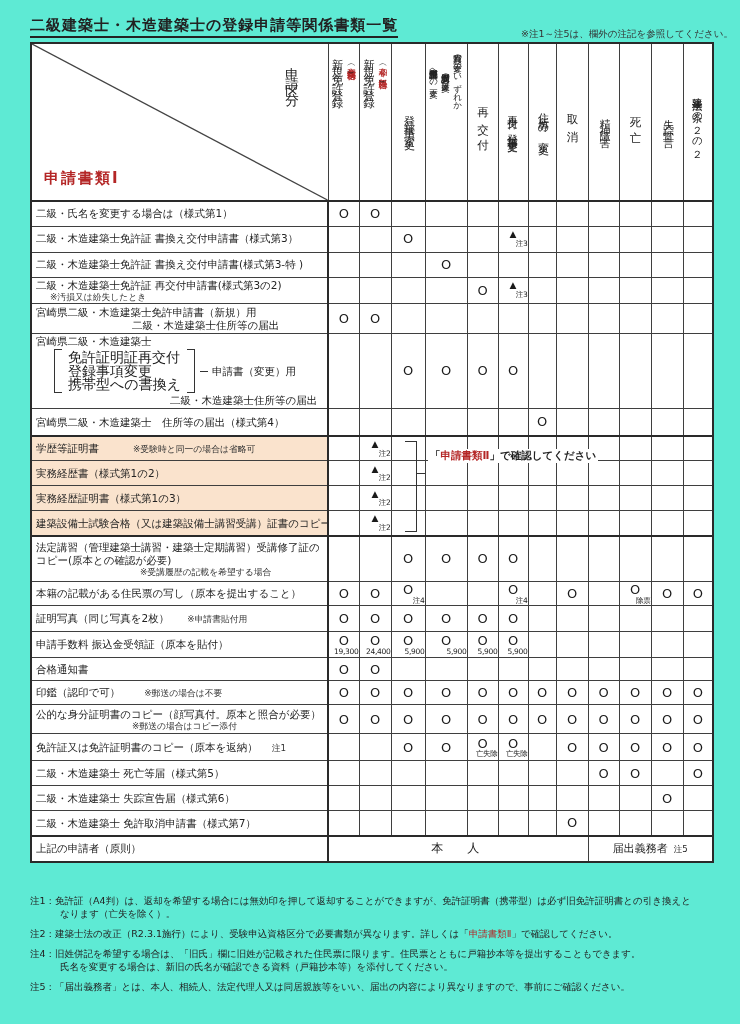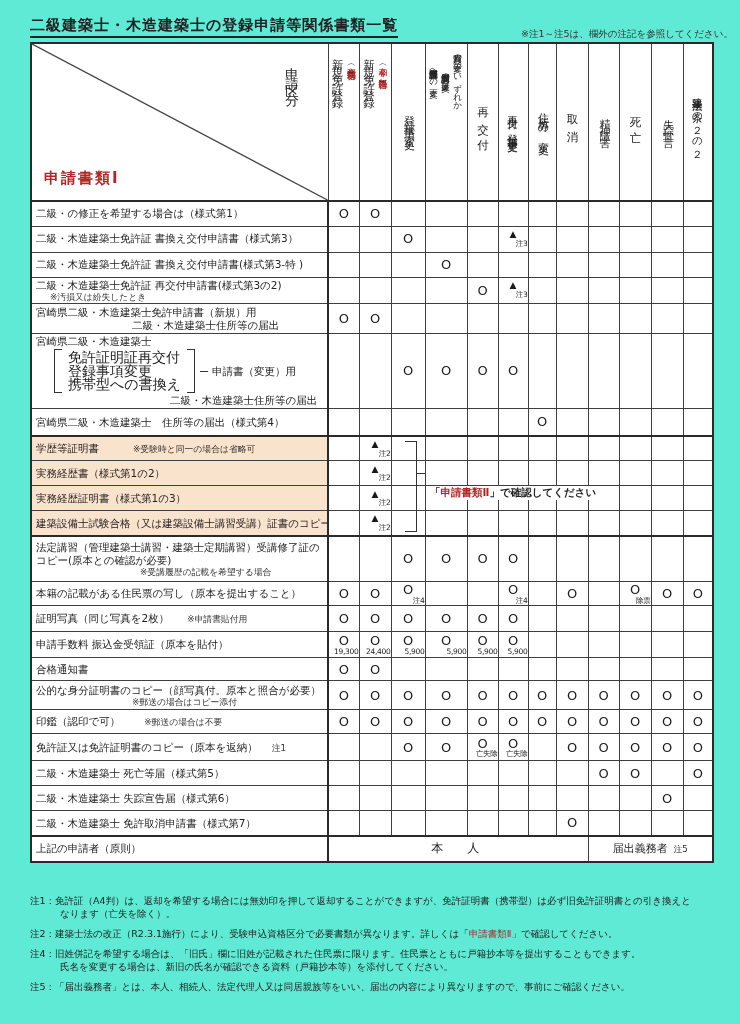--- a/index.html
+++ b/index.html
@@ -148,21 +148,21 @@
           <th class="colhead">
             <div class="hwrap">
               <span class="vh" style="font-size: 10.5px; letter-spacing: 1px;">建築士法８条の２の２</span>
             </div>
           </th>
         </tr>
     </thead>
     <tbody id="tbody">
         <tr style="height: 25px;">
           <td class="label">
-            <div class="l-main">二級・の修正を希望する場合は（様式第1）</div>
+            <div class="l-main">二級・氏名を変更する場合は（様式第1）</div>
           </td>
           <td class="mark">
             <span class="mk">O</span>
           </td>
           <td class="mark">
             <span class="mk">O</span>
           </td>
           <td class="mark"></td>
           <td class="mark"></td>
           <td class="mark"></td>
@@ -539,65 +539,65 @@
           <td class="mark"></td>
           <td class="mark"></td>
           <td class="mark"></td>
           <td class="mark"></td>
           <td class="mark"></td>
           <td class="mark"></td>
           <td class="mark"></td>
           <td class="mark"></td>
           <td class="mark"></td>
         </tr>
+        <tr style="height: 24px;">
+          <td class="label">
+            <div class="l-main">印鑑（認印で可）<span class="l-note" style="margin-left: 24px;">※郵送の場合は不要</span></div>
+          </td>
+          <td class="mark">
+            <span class="mk">O</span>
+          </td>
+          <td class="mark">
+            <span class="mk">O</span>
+          </td>
+          <td class="mark">
+            <span class="mk">O</span>
+          </td>
+          <td class="mark">
+            <span class="mk">O</span>
+          </td>
+          <td class="mark">
+            <span class="mk">O</span>
+          </td>
+          <td class="mark">
+            <span class="mk">O</span>
+          </td>
+          <td class="mark">
+            <span class="mk">O</span>
+          </td>
+          <td class="mark">
+            <span class="mk">O</span>
+          </td>
+          <td class="mark">
+            <span class="mk">O</span>
+          </td>
+          <td class="mark">
+            <span class="mk">O</span>
+          </td>
+          <td class="mark">
+            <span class="mk">O</span>
+          </td>
+          <td class="mark">
+            <span class="mk">O</span>
+          </td>
+        </tr>
         <tr style="height: 29px;">
           <td class="label">
             <div class="l-main">公的な身分証明書のコピー（顔写真付。原本と照合が必要）</div>
             <div class="l-small" style="padding-left: 96px;">※郵送の場合はコピー添付</div>
-          </td>
-          <td class="mark">
-            <span class="mk">O</span>
-          </td>
-          <td class="mark">
-            <span class="mk">O</span>
-          </td>
-          <td class="mark">
-            <span class="mk">O</span>
-          </td>
-          <td class="mark">
-            <span class="mk">O</span>
-          </td>
-          <td class="mark">
-            <span class="mk">O</span>
-          </td>
-          <td class="mark">
-            <span class="mk">O</span>
-          </td>
-          <td class="mark">
-            <span class="mk">O</span>
-          </td>
-          <td class="mark">
-            <span class="mk">O</span>
-          </td>
-          <td class="mark">
-            <span class="mk">O</span>
-          </td>
-          <td class="mark">
-            <span class="mk">O</span>
-          </td>
-          <td class="mark">
-            <span class="mk">O</span>
-          </td>
-          <td class="mark">
-            <span class="mk">O</span>
-          </td>
-        </tr>
-        <tr style="height: 24px;">
-          <td class="label">
-            <div class="l-main">印鑑（認印で可）<span class="l-note" style="margin-left: 24px;">※郵送の場合は不要</span></div>
           </td>
           <td class="mark">
             <span class="mk">O</span>
           </td>
           <td class="mark">
             <span class="mk">O</span>
           </td>
           <td class="mark">
             <span class="mk">O</span>
           </td>
@@ -732,21 +732,21 @@
             <div class="l-main">上記の申請者（原則）</div>
           </td>
           <td class="footer-left" colspan="8">本　人</td>
           <td class="footer-right" colspan="4"><span>届出義務者</span><span class="sm">注5</span></td>
         </tr>
       </tbody>
   </table>
 
   <div class="bracket2" id="bracket2" style="left: 405px; top: 440.922px; height: 89px;"></div>
   <div class="dash2" id="dash2" style="left: 416px; top: 473.422px; width: 9px;"></div>
-  <div class="ptr-note" id="ptrNote" style="left: 428px; top: 486px;"><span>「</span><span class="red">申請書類Ⅱ</span><span>」で確認してください</span></div>
+  <div class="ptr-note" id="ptrNote" style="left: 428px; top: 449px;"><span>「</span><span class="red">申請書類Ⅱ</span><span>」で確認してください</span></div>
 
   <div class="notes" id="notes" style="top: 893.922px;">
       <p class="note-p"><span class="note-label">注1：</span><span>免許証（A4判）は、返却を希望する場合には無効印を押して返却することができますが、免許証明書（携帯型）は必ず旧免許証明書との引き換えと
 なります（亡失を除く）。</span></p>
       <p class="note-p"><span class="note-label">注2：</span><span>建築士法の改正（R2.3.1施行）により、受験申込資格区分で必要書類が異なります。詳しくは「</span><span class="red">申請書類Ⅱ</span><span>」で確認してください。</span></p>
       <p class="note-p"><span class="note-label">注4：</span><span>旧姓併記を希望する場合は、「旧氏」欄に旧姓が記載された住民票に限ります。住民票とともに戸籍抄本等を提出することもできます。
 氏名を変更する場合は、新旧の氏名が確認できる資料（戸籍抄本等）を添付してください。</span></p>
       <p class="note-p"><span class="note-label">注5：</span><span>「届出義務者」とは、本人、相続人、法定代理人又は同居親族等をいい、届出の内容により異なりますので、事前にご確認ください。</span></p>
     </div>
 </div>

